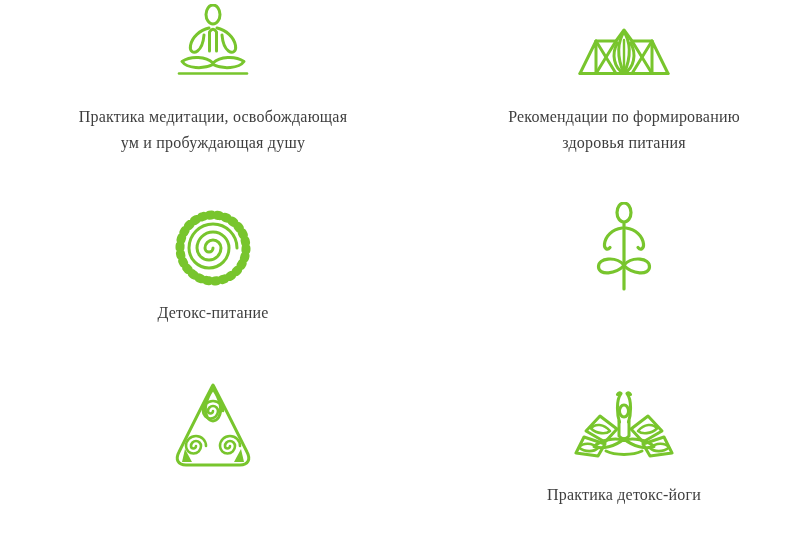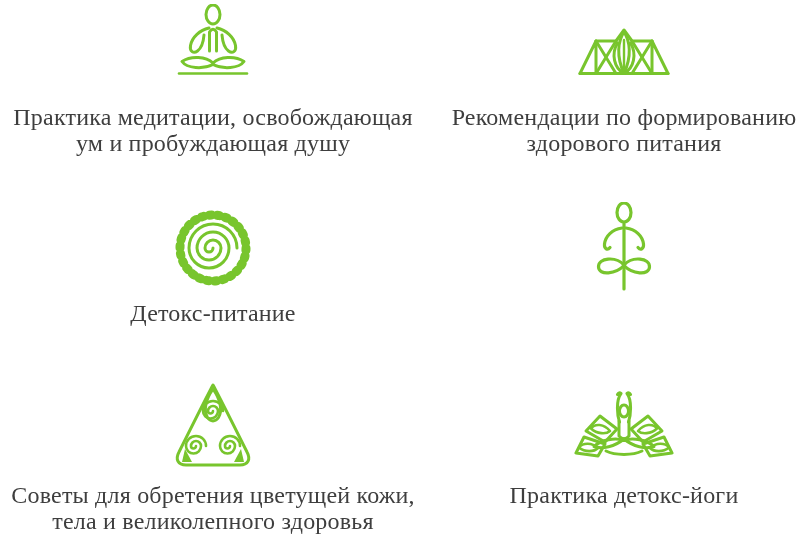--- a/index.html
+++ b/index.html
@@ -15,21 +15,21 @@
     grid-template-rows:180px 180px 178px;
     width:800px; height:538px;
   }
   .cell { display:flex; flex-direction:column; align-items:center; }
   .cell.right { padding-left:22px; }
   .icon-wrap { display:flex; justify-content:center; width:100%; }
   .row1 .icon-wrap { height:74px; margin-top:2px; align-items:flex-end; }
   .row2 .icon-wrap { height:96px; margin-top:20px; align-items:center; }
   .row3 .icon-wrap { height:90px; margin-top:20px; align-items:center; }
   .caption {
-    font-size:24px; line-height:26px; color:var(--text);
+    font-size:16px; line-height:26px; color:var(--text);
     text-align:center; white-space:pre-line; letter-spacing:0.2px;
   }
   .row1 .caption { margin-top:28px; }
   .row2 .caption { margin-top:4px; }
   .row3 .caption { margin-top:12px; }
   svg.ic { display:block; }
   svg.ic * {
     stroke:var(--accent); fill:none;
     stroke-linecap:round; stroke-linejoin:round;
   }
@@ -67,21 +67,21 @@
         <path d="M38,13 L18,45.5"></path>
         <path d="M54,13 L74,45.5"></path>
         <path d="M74,13 L54,45.5"></path>
         <path d="M46,4 C52,13 54,28 46,45.5 C38,28 40,13 46,4"></path>
         <path d="M46,12 L46,45.5" stroke-width="2.4"></path>
         <path d="M46,45.5 C36,40 33,26 39.5,15"></path>
         <path d="M46,45.5 C56,40 59,26 52.5,15"></path>
       </svg>
     </div>
     <div class="caption">Рекомендации по формированию
-здорового питания</div>
+здоровья питания</div>
   </div>
 
   <div class="cell left row2">
     <div class="icon-wrap">
       <svg class="ic" width="84" height="84" viewBox="0 0 84 84" stroke-width="3">
         <path d="M42,42 a4,4 0 0 1 -8,0 a8,8 0 0 1 16,0 a12,12 0 0 1 -24,0 a16,16 0 0 1 32,0 a20,20 0 0 1 -40,0 a24,24 0 0 1 48,0"></path>
         <circle cx="42" cy="42" r="33" stroke-width="9" stroke-linecap="butt" stroke-dasharray="2.5 5.47"></circle>
       </svg>
     </div>
     <div class="caption">Детокс-питание</div>
@@ -105,22 +105,20 @@
       <svg class="ic" width="84" height="88" viewBox="0 0 84 88" stroke-width="3">
         <path d="M42,4 C46,11 60,39 76,71 C80,78.5 77,84 69,84 L15,84 C7,84 4,78.5 8,71 C24,39 38,11 42,4 Z"></path>
         <path d="M42,8 C49,18 52,29 47.5,36.5 C44.5,41 39.5,41 36.5,36.5 C32,29 35,18 42,8"></path>
         <path transform="translate(42,30)" stroke-width="2.6" d="M0,0 a2.5,2.5 0 0 1 -5,0 a5,5 0 0 1 10,0 a7.5,7.5 0 0 1 -15,0 a10,10 0 0 1 20,0"></path>
         <path transform="translate(25,65)" stroke-width="2.6" d="M0,0 a2.5,2.5 0 0 1 -5,0 a5,5 0 0 1 10,0 a7.5,7.5 0 0 1 -15,0 a10,10 0 0 1 20,0"></path>
         <path transform="translate(59,65)" stroke-width="2.6" d="M0,0 a2.5,2.5 0 0 1 -5,0 a5,5 0 0 1 10,0 a7.5,7.5 0 0 1 -15,0 a10,10 0 0 1 20,0"></path>
         <polygon class="fill" points="11,81 21,81 14,68"></polygon>
         <polygon class="fill" points="73,81 63,81 70,68"></polygon>
       </svg>
     </div>
-    <div class="caption">Советы для обретения цветущей кожи,
-тела и великолепного здоровья</div>
   </div>
 
   <div class="cell right row3">
     <div class="icon-wrap">
       <svg class="ic" width="100" height="68" viewBox="0 0 100 68" stroke-width="3">
         <ellipse cx="50" cy="20" rx="4.5" ry="6"></ellipse>
         <path d="M45.5,31 C43,24 42,9 47,2.5 Q45,0.8 43.5,3.5"></path>
         <path d="M54.5,31 C57,24 58,9 53,2.5 Q55,0.8 56.5,3.5"></path>
         <path d="M45,30 L45,45 Q50,50.5 55,45 L55,30"></path>
         <path d="M50,48 C41,55.5 28,58.5 20,55.5 C27,48.5 42,46.5 50,49.5"></path>

